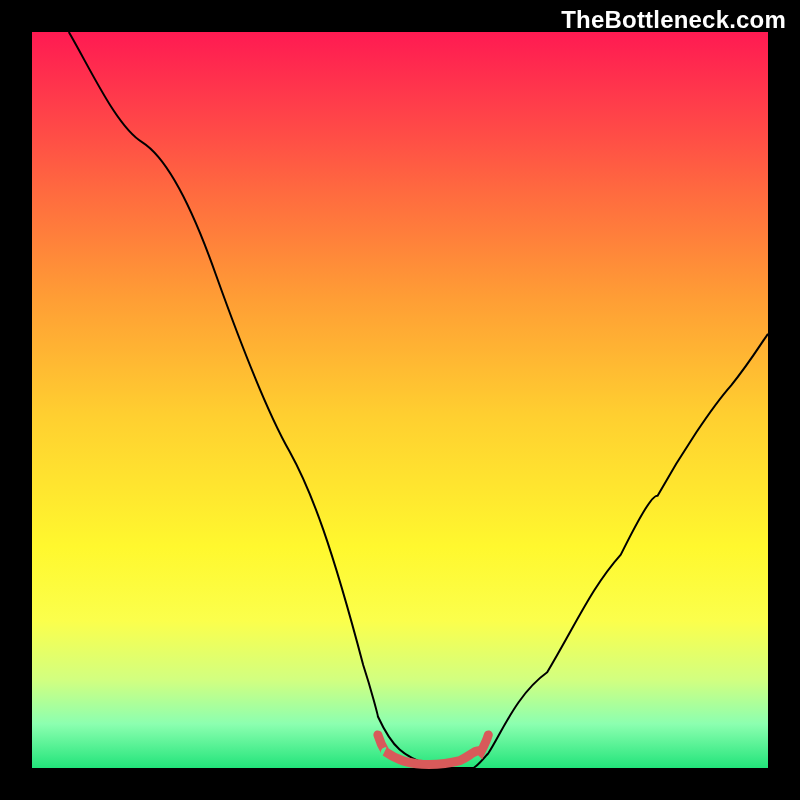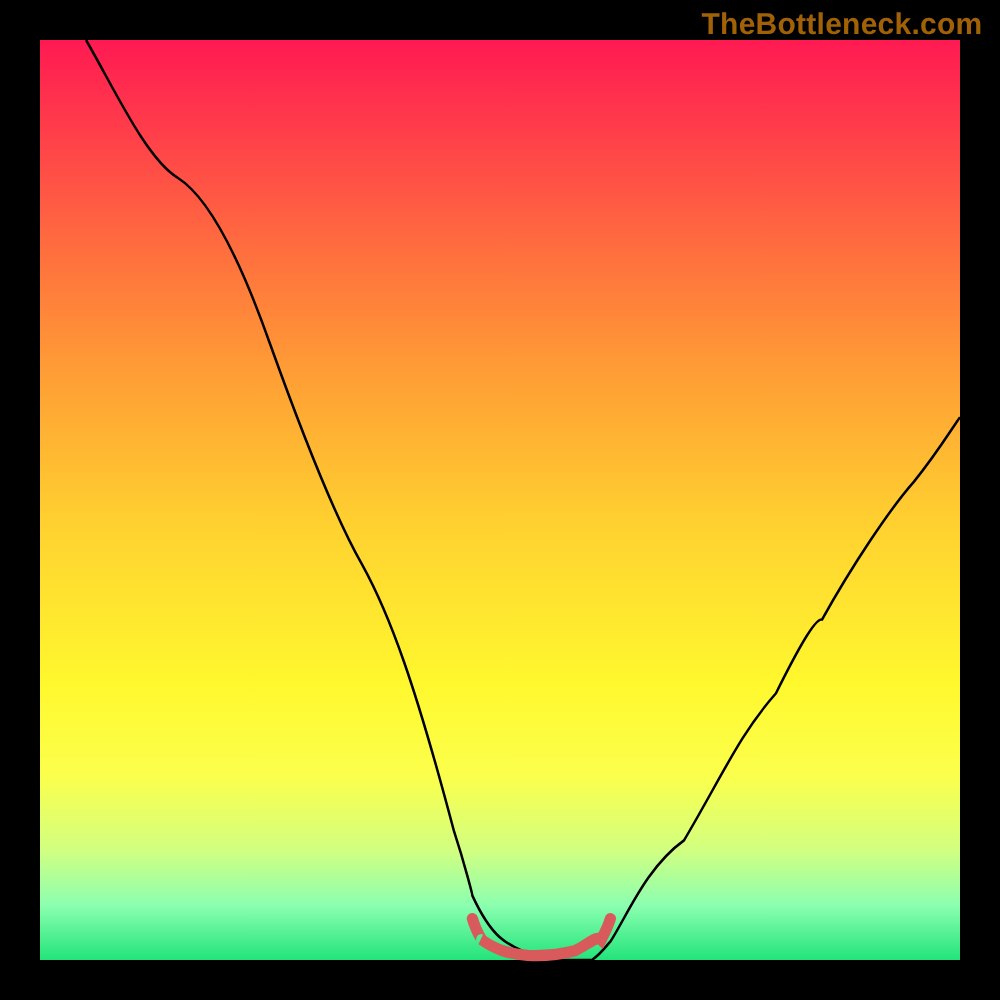--- a/index.html
+++ b/index.html
@@ -39,21 +39,21 @@
       #d2ff80 88%,
       #8cffb0 94%,
       #22e47a 100%
     );
   }
 
   .watermark {
     position: absolute;
     top: 6px;
     right: 14px;
-    color: #a16207;
+    color: #ffffff;
     font-size: 24px;
     font-weight: 600;
     letter-spacing: 0.2px;
     pointer-events: none;
   }
 
   svg.curve {
     position: absolute;
     left: 0;
     top: 0;

